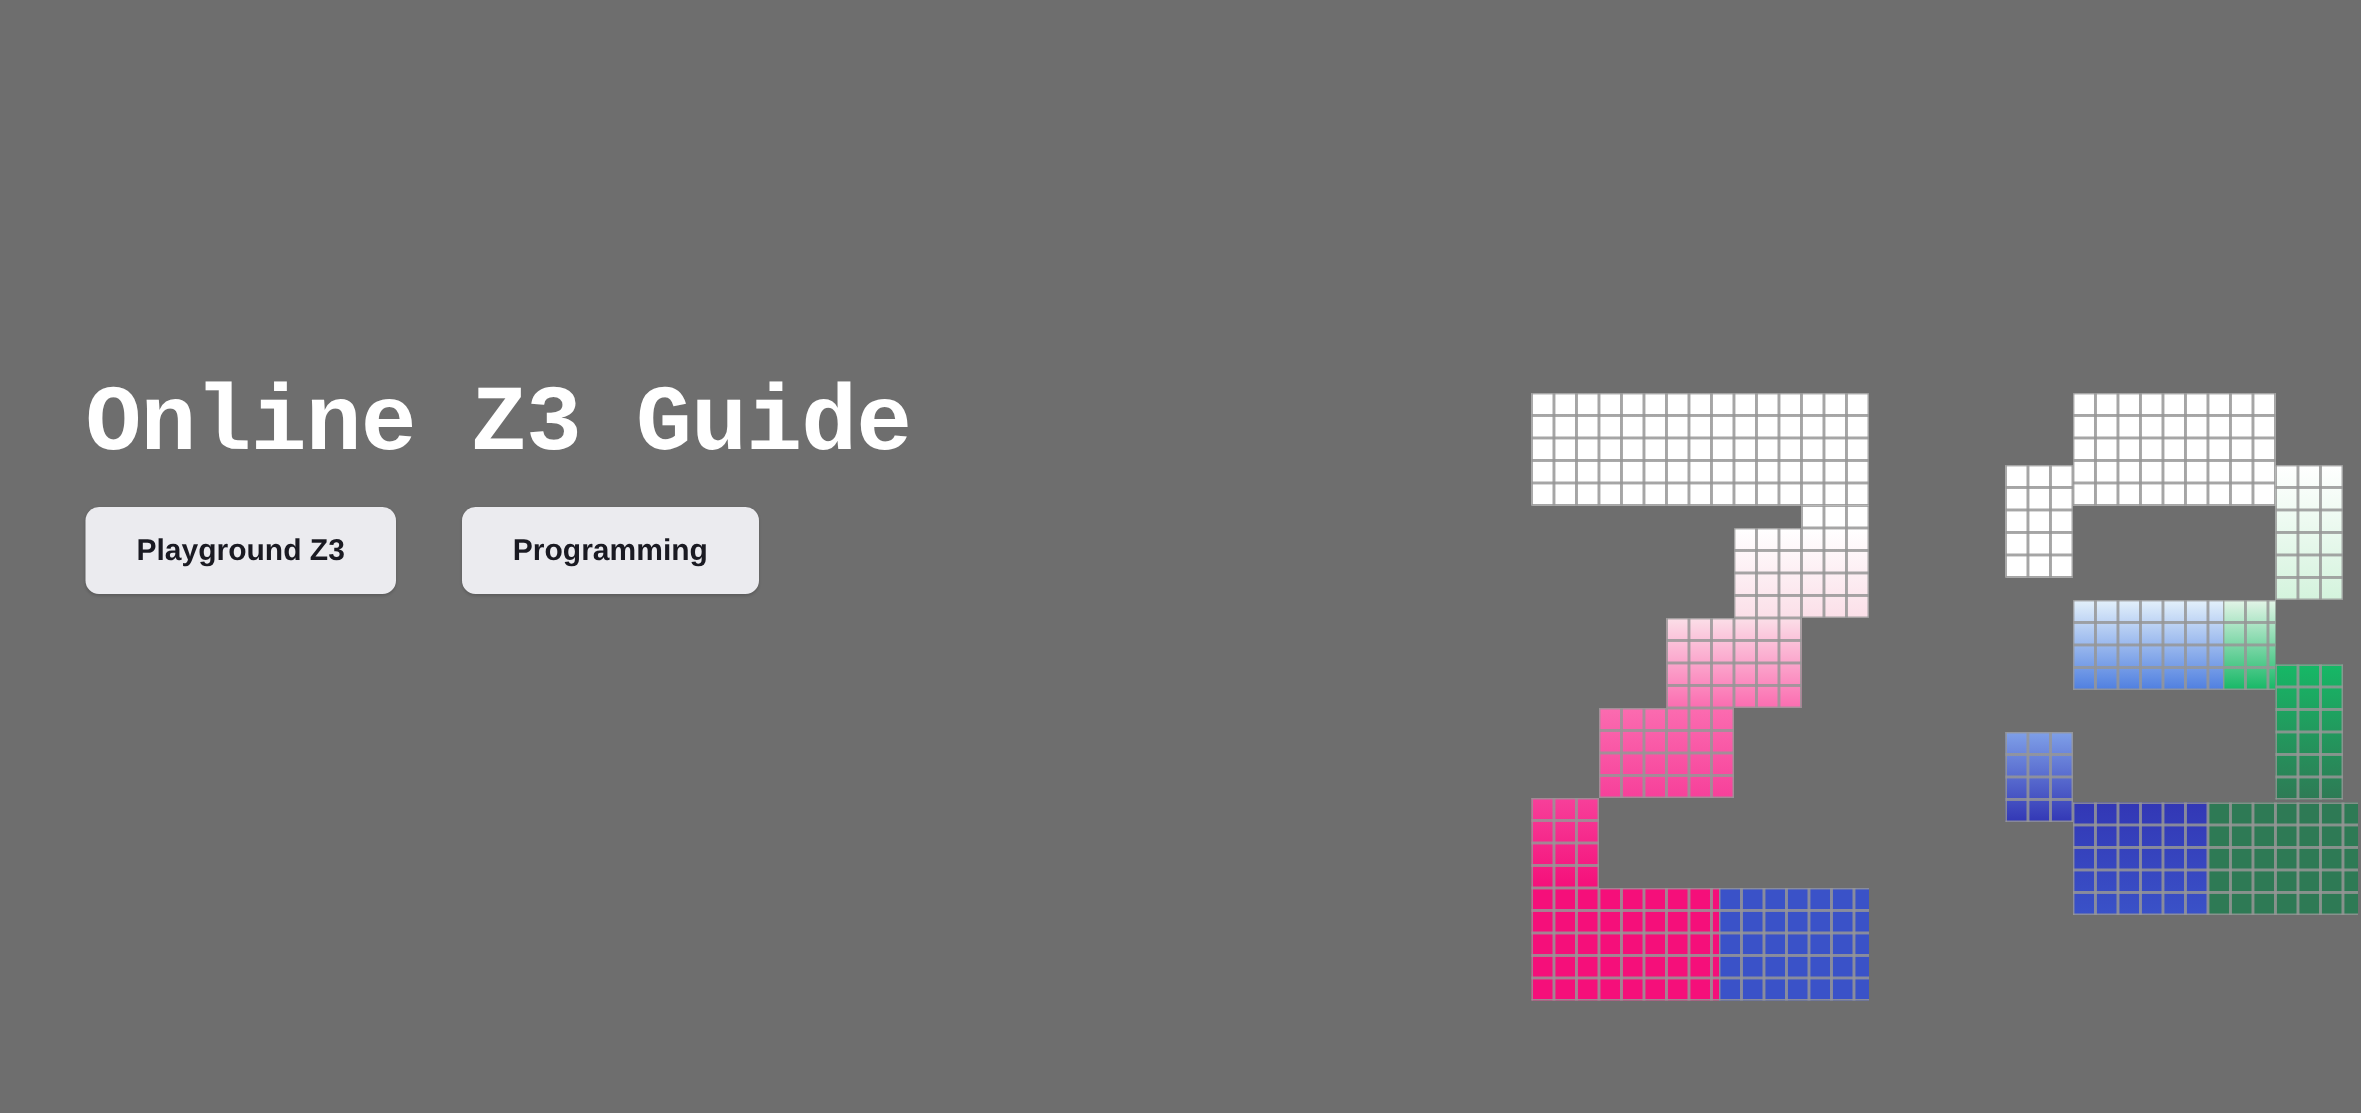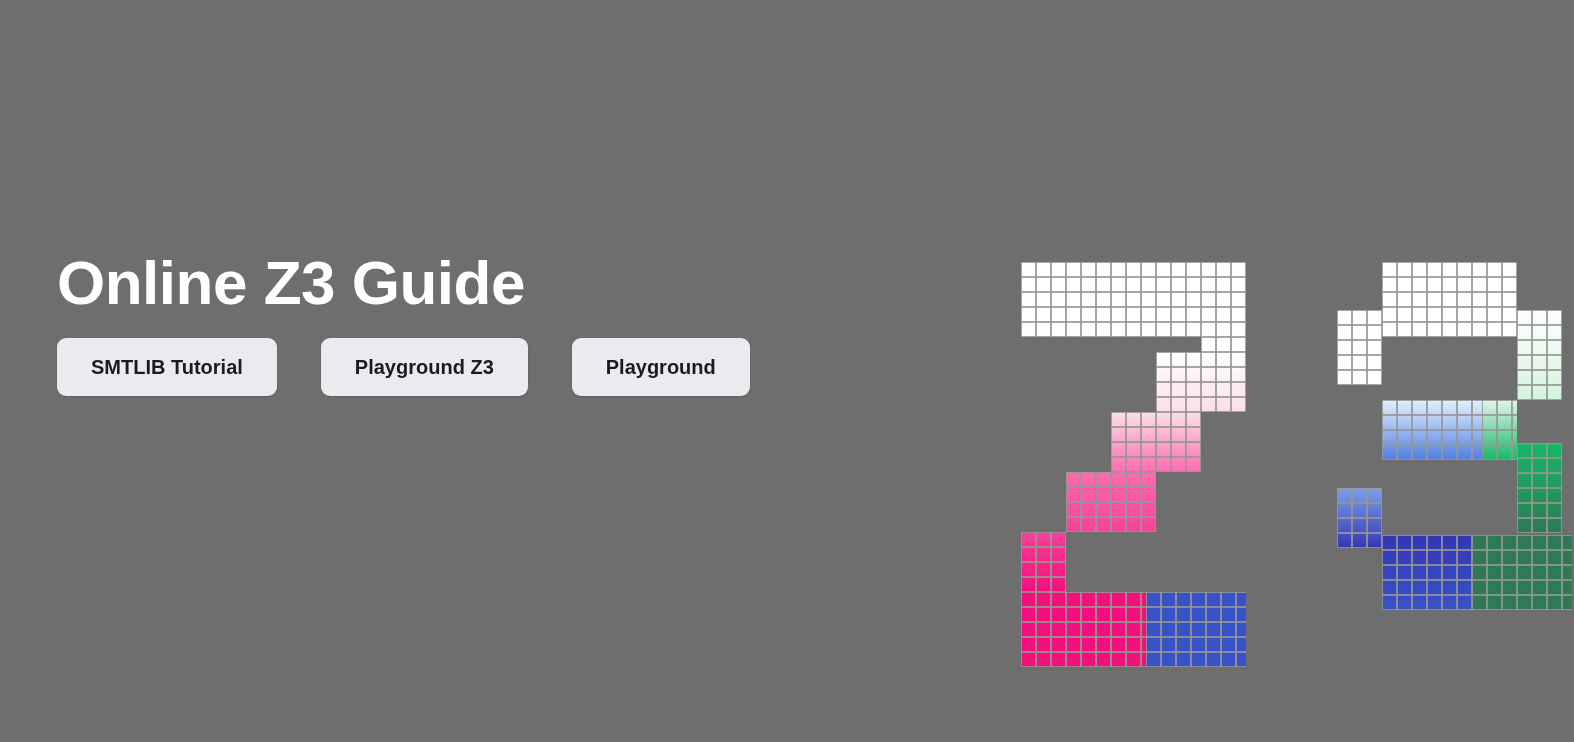--- a/index.html
+++ b/index.html
@@ -24,21 +24,21 @@
     top: 252px;
     width: 900px;
   }
   .hero-title {
     margin: 0;
     font-size: 62px;
     line-height: 1.0;
     font-weight: bold;
     color: #ffffff;
     letter-spacing: -0.5px;
-    font-family: Liberation Sans, sans-serif;
+    font-family: Liberation Mono, monospace;
   }
   .btn-row {
     margin-top: 24px;
     display: flex;
     align-items: flex-start;
     gap: 44px;
   }
   .btn {
     display: inline-flex;
     align-items: center;
@@ -89,23 +89,22 @@
     pointer-events: none;
   }
 </style>
 </head>
 <body style="background: rgb(110, 110, 110);">
 
 <div class="hero">
   <h1 class="hero-title">Online Z3 Guide</h1>
 
   <div class="btn-row">
-    <button class="btn">SMTLIB Tutorial</button>
     <button class="btn">Playground Z3</button>
-    <button class="btn">Playground</button>
+    <button class="btn">Programming</button>
   </div>
 </div>
 
 <div class="logo">
   <div class="glyph" style="left: 0px;">
       <div class="blk" style="left: 0px; top: 0px; width: 225px; height: 75px; background-image: linear-gradient(rgb(255, 255, 255) 0%, rgb(255, 255, 255) 100%); background-size: 100% 100%;"></div>
       <div class="blk" style="left: 180px; top: 75px; width: 45px; height: 15px; background-image: linear-gradient(rgb(255, 255, 255) 0%, rgb(255, 255, 255) 100%); background-size: 100% 100%;"></div>
       <div class="blk" style="left: 135px; top: 90px; width: 90px; height: 60px; background-image: linear-gradient(rgb(255, 255, 255) 0%, rgb(251, 223, 232) 100%); background-size: 100% 100%;"></div>
       <div class="blk" style="left: 90px; top: 150px; width: 90px; height: 60px; background-image: linear-gradient(rgb(251, 223, 232) 0%, rgb(251, 108, 176) 100%); background-size: 100% 100%;"></div>
       <div class="blk" style="left: 45px; top: 210px; width: 90px; height: 60px; background-image: linear-gradient(rgb(251, 108, 176) 0%, rgb(247, 64, 154) 100%); background-size: 100% 100%;"></div>

